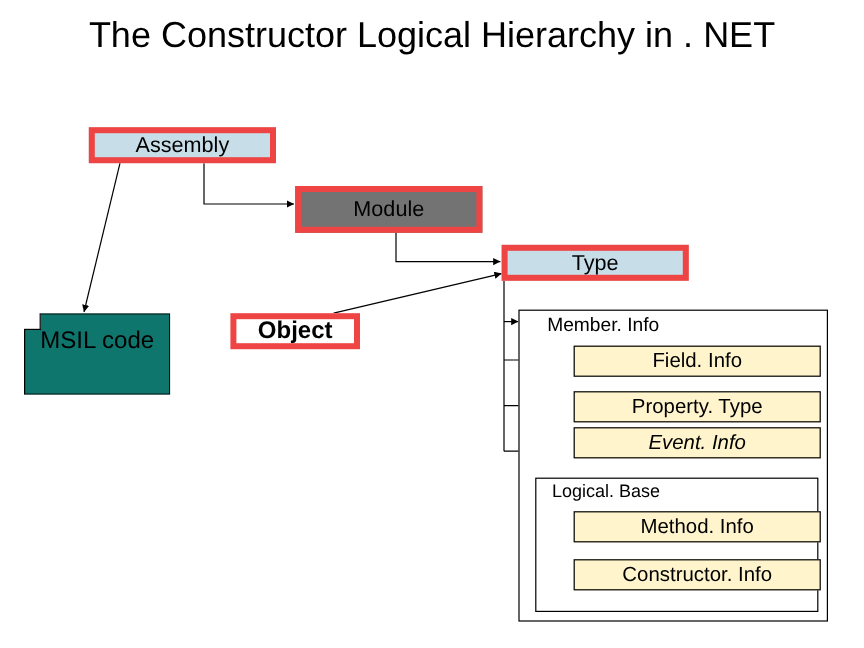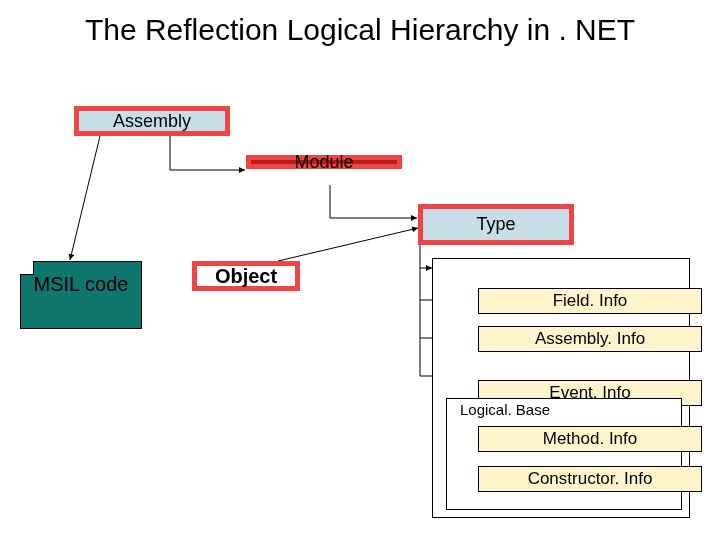--- a/index.html
+++ b/index.html
@@ -25,22 +25,22 @@
   .box {
     position: absolute;
     border: 5px solid #ef4444;
     text-align: center;
     display: flex;
     align-items: center;
     justify-content: center;
     font-size: 18px;
   }
   .assembly { left: 74px; top: 106px; width: 156px; height: 30px; background: #c7dde7; }
-  .module   { left: 246px; top: 155px; width: 156px; height: 14px; background: #b91c1c; }
-  .type     { left: 418px; top: 204px; width: 156px; height: 41px; background: #c7dde7; }
+  .module   { left: 246px; top: 155px; width: 156px; height: 39px; background: #737373; }
+  .type     { left: 418px; top: 204px; width: 156px; height: 30px; background: #c7dde7; }
   .object   { left: 192px; top: 261px; width: 108px; height: 30px; background: #fff; font-size: 20px; font-weight: bold; }
   .msil-note {
     position: absolute;
     left: 20px; top: 261px; width: 122px; height: 68px;
     background: #0f766e;
     border: 1px solid #000;
     text-align: center;
     font-size: 20px;
     line-height: 1.2;
     padding-top: 10px;
@@ -64,30 +64,30 @@
   .memberinfo-label {
     position: absolute;
     left: 452px; top: 263px;
     font-size: 16px;
     background: #fff;
     padding: 0 4px;
   }
   .info-box {
     position: absolute;
     left: 478px;
-    width: 224px; height: 26px;
+    width: 206px; height: 26px;
     background: #fff4cc;
     border: 1px solid #000;
     text-align: center;
     font-size: 17px;
     display: flex; align-items: center; justify-content: center;
   }
   .fieldinfo    { top: 288px; }
   .propertyinfo { top: 326px; }
-  .eventinfo    { top: 380px; }
+  .eventinfo    { top: 356px; font-style: italic; }
   .methodbase-frame {
     position: absolute;
     left: 446px; top: 398px;
     width: 236px; height: 112px;
     border: 1px solid #000;
     background: #fff;
   }
   .methodbase-label {
     position: absolute;
     left: 456px; top: 401px;
@@ -95,21 +95,21 @@
     background: #fff;
     padding: 0 4px;
   }
   .methodinfo      { top: 426px; }
   .constructorinfo { top: 466px; }
   svg.lines { position: absolute; top: 0; left: 0; width: 720px; height: 540px; pointer-events: none; }
 </style>
 </head>
 <body>
 
-<div class="title">The Reflection Logical Hierarchy in . NET</div>
+<div class="title">The Constructor Logical Hierarchy in . NET</div>
 
 <div class="canvas">
 
   <svg class="lines" viewBox="0 0 720 540">
     <defs>
       <marker id="arrow" markerWidth="8" markerHeight="8" refX="6" refY="3" orient="auto">
         <path d="M0,0 L6,3 L0,6 Z" fill="#000"></path>
       </marker>
     </defs>
 
@@ -133,23 +133,24 @@
   <div class="box module">Module</div>
   <div class="box type">Type</div>
   <div class="box object">Object</div>
 
   <div class="msil-note">
     <div>MSIL code</div>
   </div>
   <div class="msil-fold"></div>
 
   <div class="memberinfo-frame"></div>
+  <div class="memberinfo-label">Member. Info</div>
 
   <div class="info-box fieldinfo">Field. Info</div>
-  <div class="info-box propertyinfo">Assembly. Info</div>
+  <div class="info-box propertyinfo">Property. Type</div>
   <div class="info-box eventinfo">Event. Info</div>
 
   <div class="methodbase-frame"></div>
   <div class="methodbase-label">Logical. Base</div>
 
   <div class="info-box methodinfo">Method. Info</div>
   <div class="info-box constructorinfo">Constructor. Info</div>
 
 </div>
 

